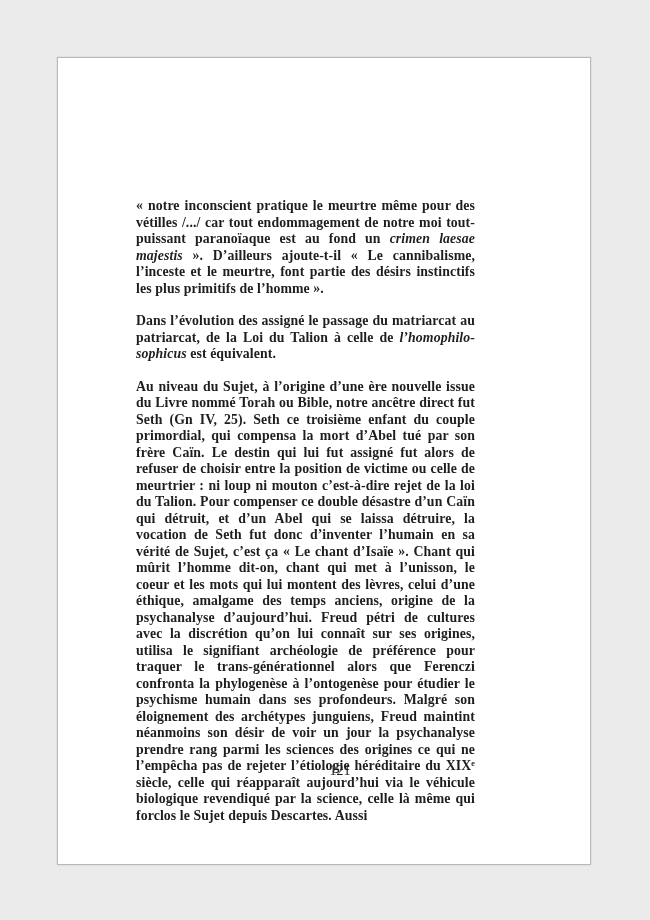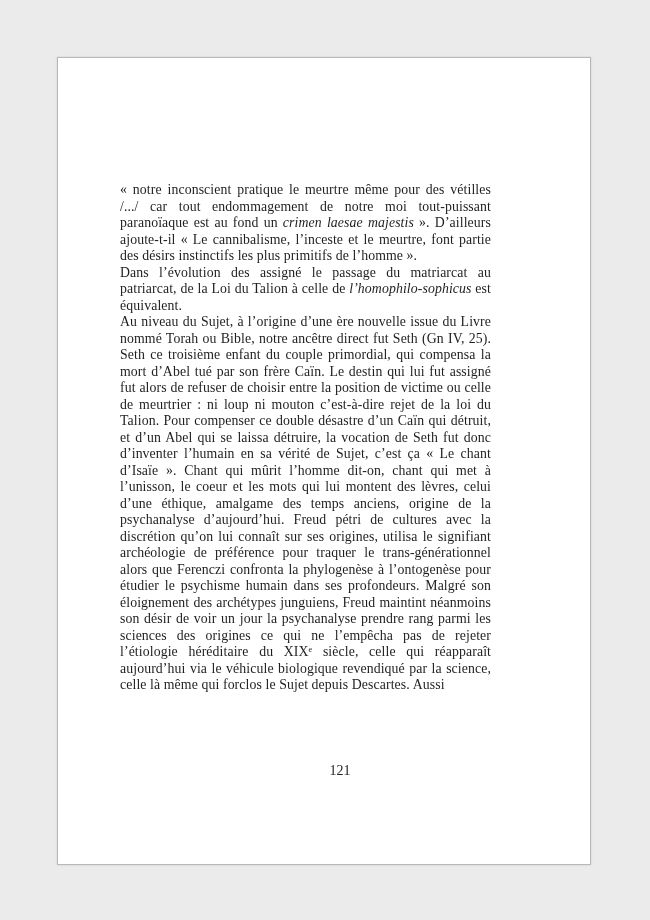--- a/index.html
+++ b/index.html
@@ -34,22 +34,23 @@
     left: 62px;
     top: 124px;
     width: 371px;
     font-size: 13.8px;
     line-height: 16.5px;
     color: #1e1e1e;
     text-align: justify;
     letter-spacing: 0.1px;
   }
   .text-block p {
-    margin: 0;
+    margin: 16px;
     padding: 0;
+    font-weight: bold;
   }
   .text-block em {
     font-style: italic;
   }
   .page-number {
     position: absolute;
     left: 16px;
     top: 705px;
     width: 100%;
     text-align: center;

